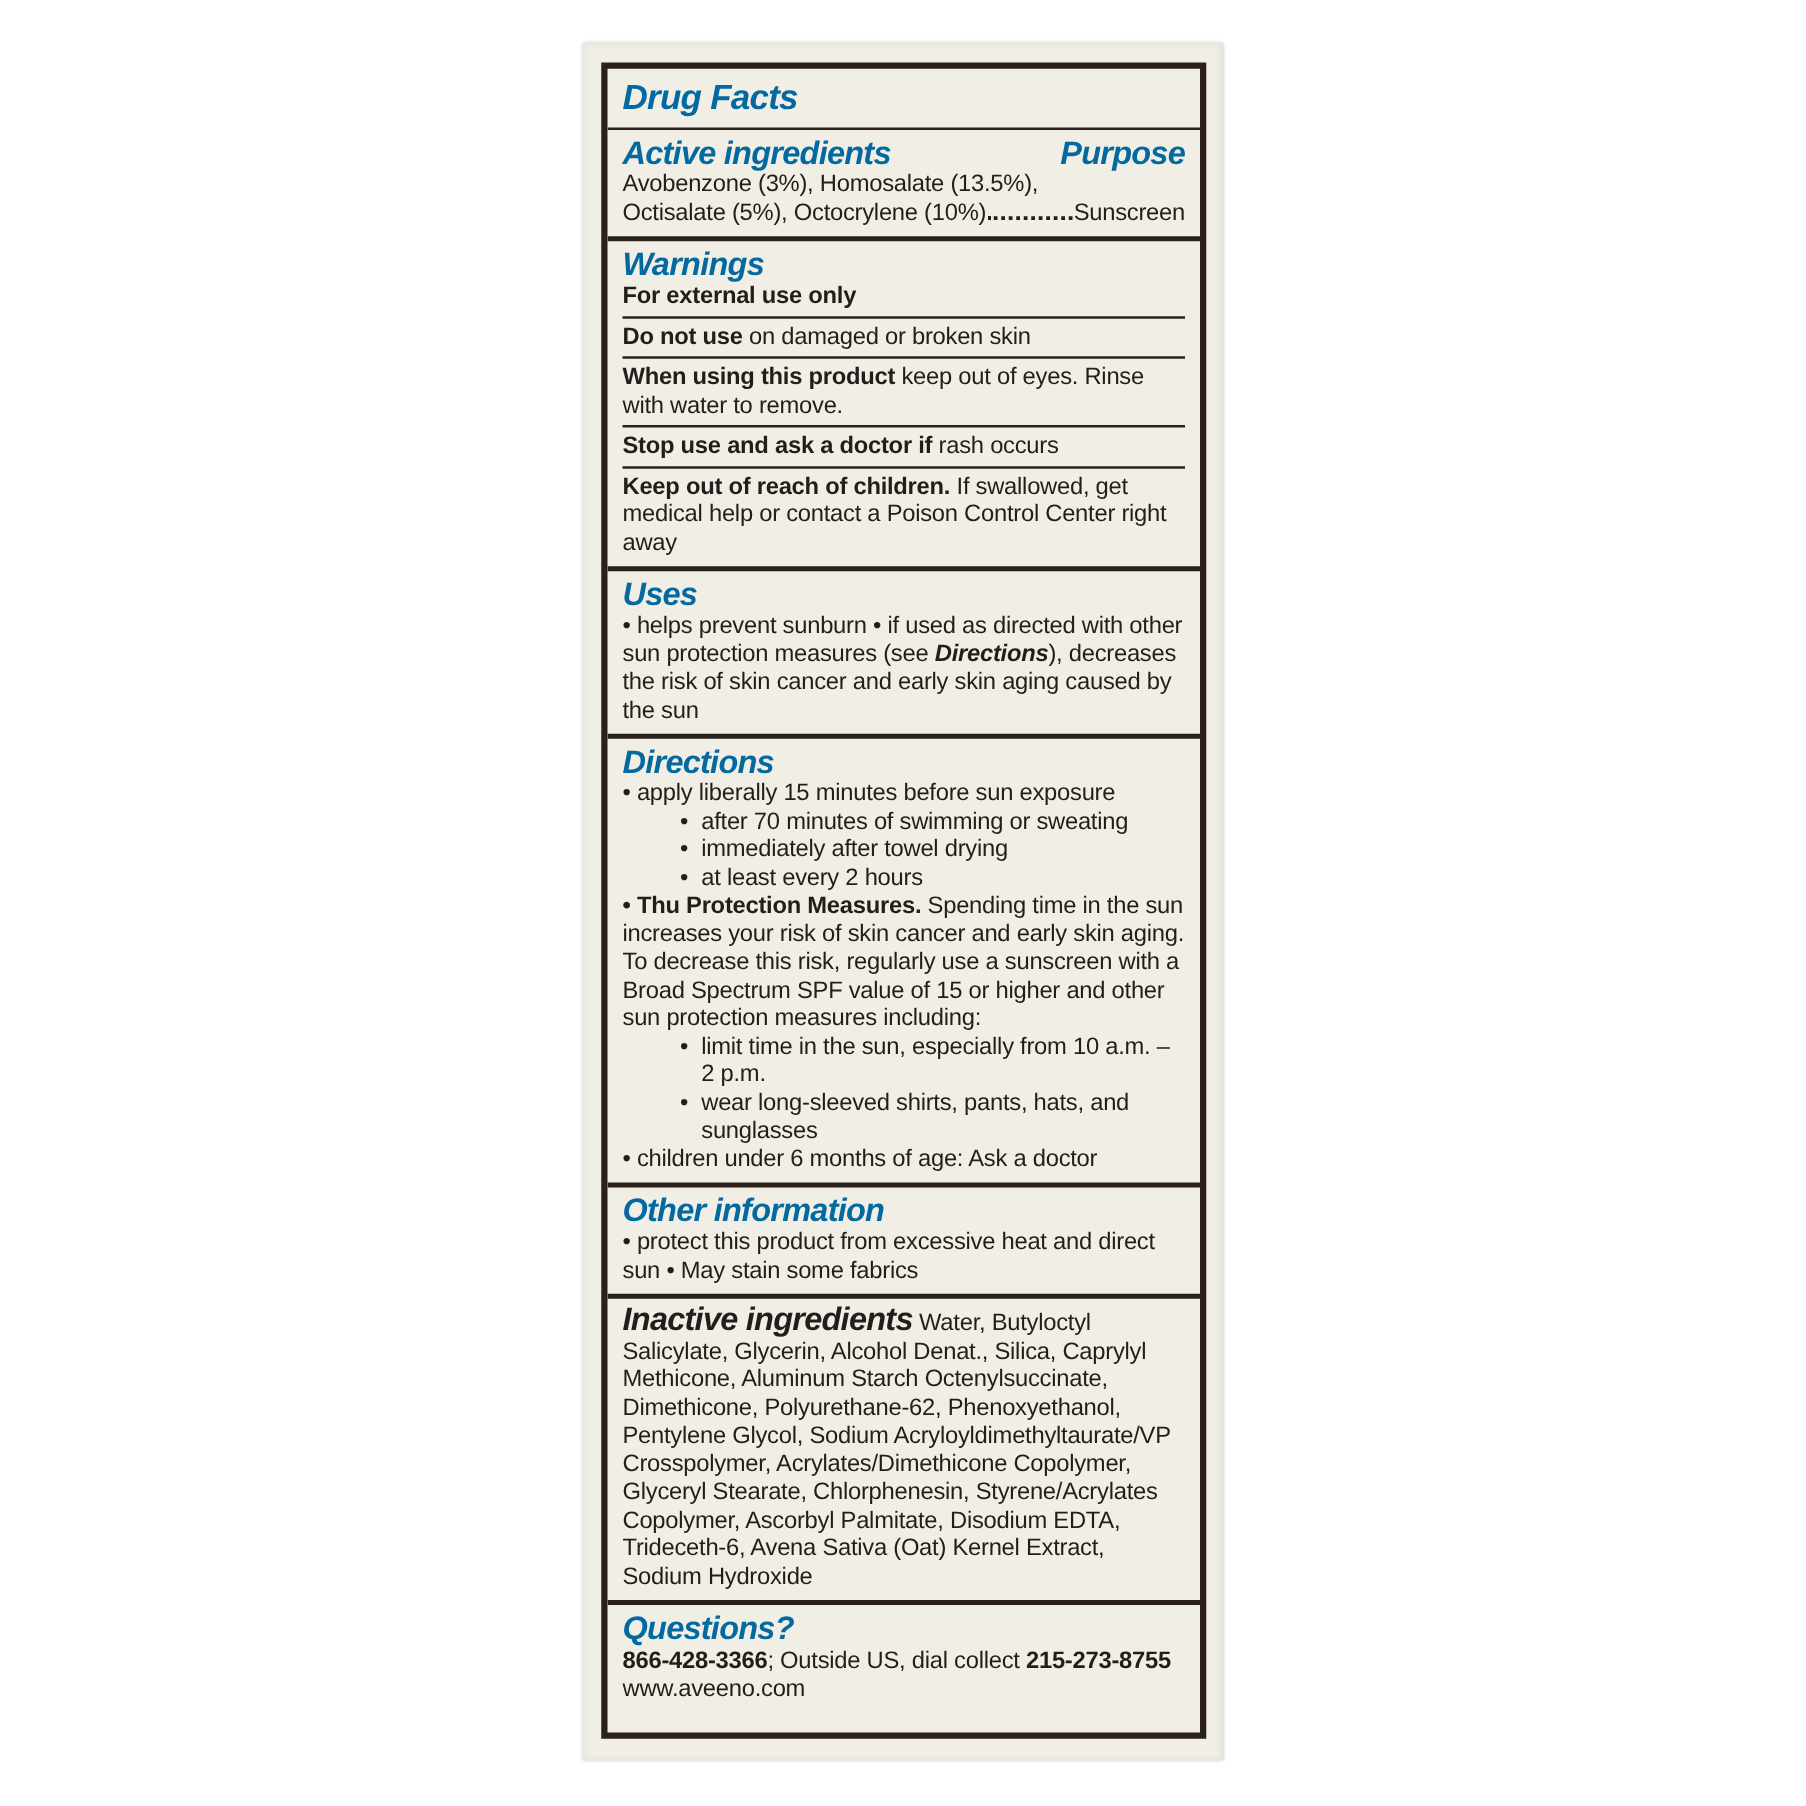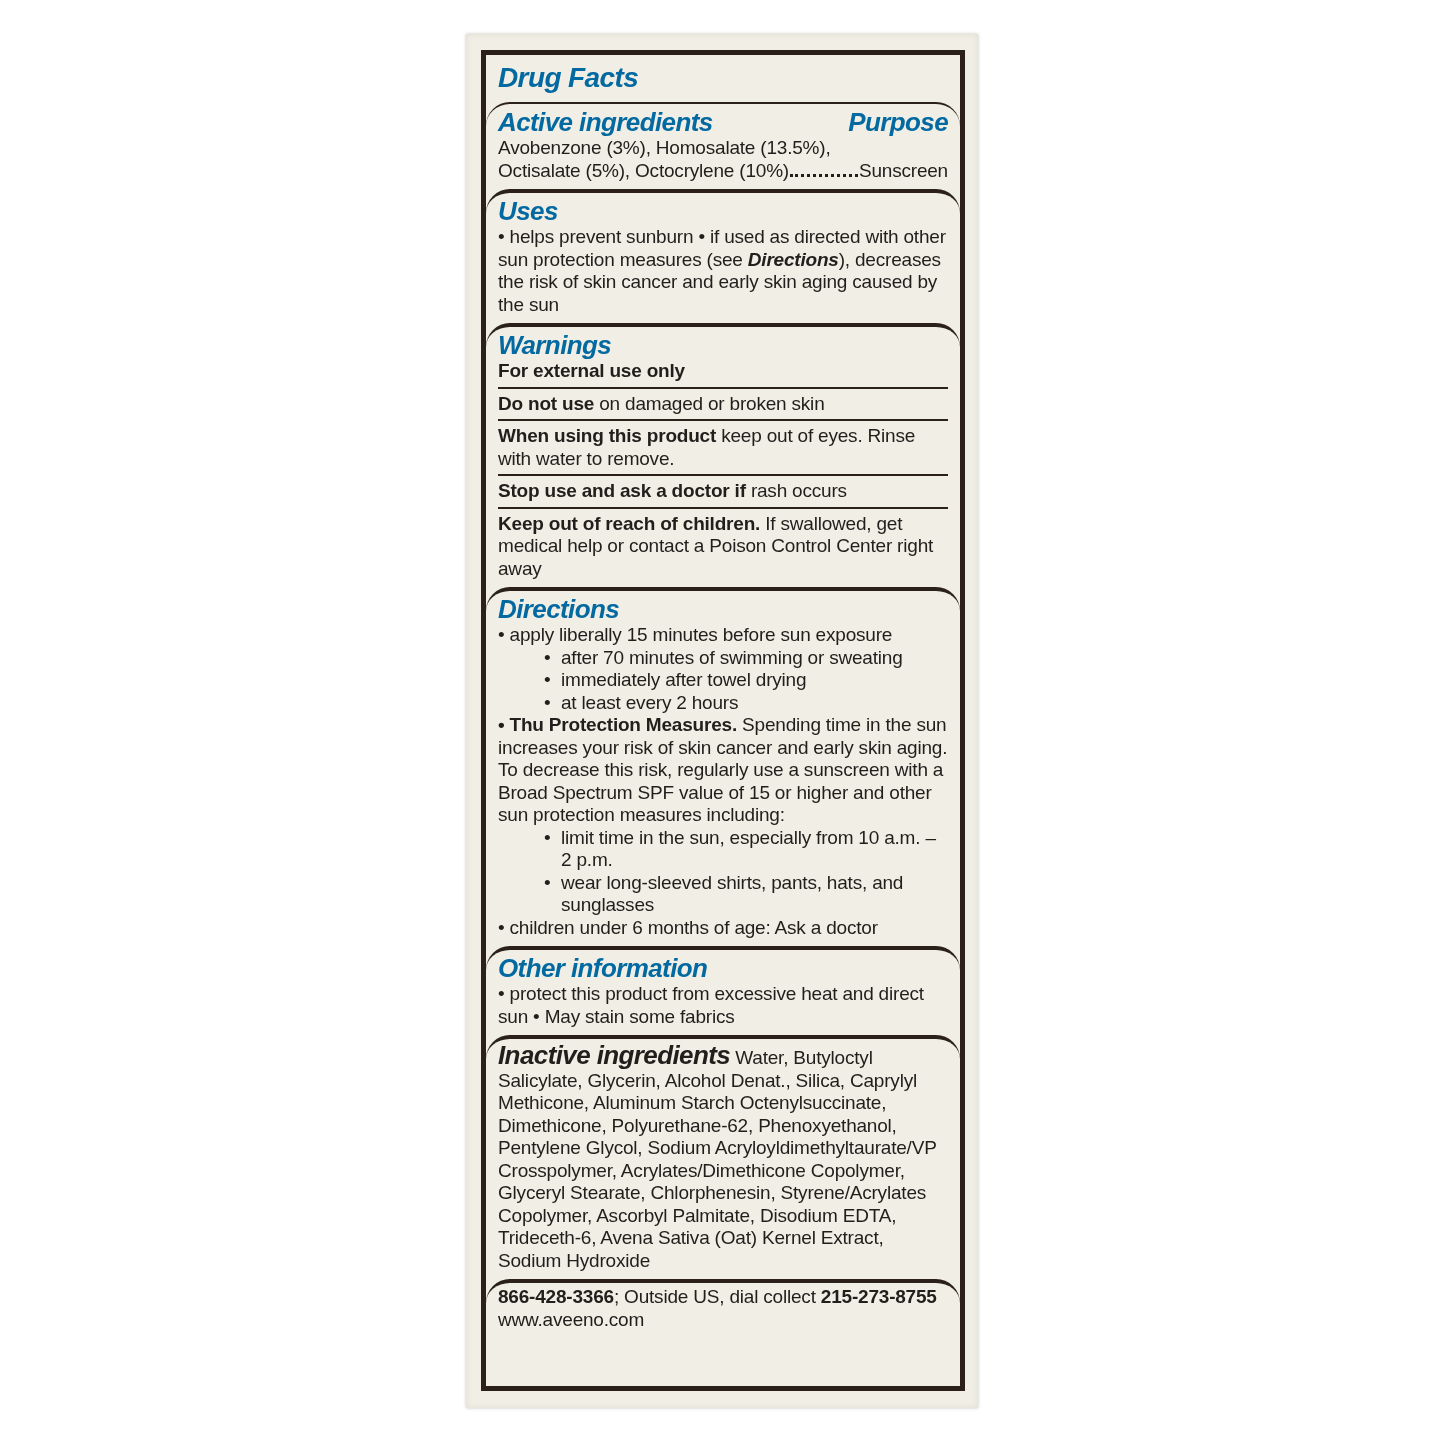--- a/index.html
+++ b/index.html
@@ -25,21 +25,21 @@
     left: 15px; top: 16px; right: 13px; bottom: 17px;
     border: 5px solid #2b211a;
     overflow: hidden;
     color: #211e1b;
     font-size: 19px;
     line-height: 22.5px;
     letter-spacing: -0.2px;
   }
 
   .sec { padding: 3px 12px 7px 12px; }
-  .sec + .sec { border-top: 4px solid #2b211a; border-radius: 24px; }
+  .sec + .sec { border-top: 4px solid #2b211a; }
   .sec.thin-top { border-top-width: 2px; }
 
   .h {
     font-weight: bold;
     font-style: italic;
     font-size: 26px;
     line-height: 30px;
     letter-spacing: -0.6px;
     color: #0369a1;
   }
@@ -96,35 +96,35 @@
         </div>
         <p>Avobenzone (3%), Homosalate (13.5%),</p>
         <div class="leader-row">
           <span>Octisalate (5%), Octocrylene (10%)</span>
           <span class="leader"></span>
           <span>Sunscreen</span>
         </div>
       </div>
 
       <div class="sec">
-        <div class="h">Uses</div>
-        <p><span>• helps prevent sunburn • if used as directed with other sun protection measures (see </span><span class="bi">Directions</span><span>), decreases the risk of skin cancer and early skin aging caused by the sun</span></p>
-      </div>
-
-      <div class="sec">
         <div class="h">Warnings</div>
         <p class="b">For external use only</p>
         <hr class="rule">
         <p><span class="b">Do not use</span><span> on damaged or broken skin</span></p>
         <hr class="rule">
         <p><span class="b">When using this product</span><span> keep out of eyes. Rinse with water to remove.</span></p>
         <hr class="rule">
         <p><span class="b">Stop use and ask a doctor if</span><span> rash occurs</span></p>
         <hr class="rule">
         <p><span class="b">Keep out of reach of children.</span><span> If swallowed, get medical help or contact a Poison Control Center right away</span></p>
+      </div>
+
+      <div class="sec">
+        <div class="h">Uses</div>
+        <p><span>• helps prevent sunburn • if used as directed with other sun protection measures (see </span><span class="bi">Directions</span><span>), decreases the risk of skin cancer and early skin aging caused by the sun</span></p>
       </div>
 
       <div class="sec">
         <div class="h">Directions</div>
         <p>• apply liberally 15 minutes before sun exposure</p>
         <div class="sub-item"><span class="bullet">•</span><span>after 70 minutes of swimming or sweating</span></div>
         <div class="sub-item"><span class="bullet">•</span><span>immediately after towel drying</span></div>
         <div class="sub-item"><span class="bullet">•</span><span>at least every 2 hours</span></div>
         <p><span class="b">• Thu Protection Measures.</span><span> Spending time in the sun increases your risk of skin cancer and early skin aging. To decrease this risk, regularly use a sunscreen with a Broad Spectrum SPF value of 15 or higher and other sun protection measures including:</span></p>
         <div class="sub-item"><span class="bullet">•</span><span>limit time in the sun, especially from 10 a.m. – 2 p.m.</span></div>
@@ -135,19 +135,20 @@
       <div class="sec">
         <div class="h">Other information</div>
         <p>• protect this product from excessive heat and direct sun • May stain some fabrics</p>
       </div>
 
       <div class="sec">
         <p><span class="h-inline">Inactive ingredients</span><span> Water, Butyloctyl Salicylate, Glycerin, Alcohol Denat., Silica, Caprylyl Methicone, Aluminum Starch Octenylsuccinate, Dimethicone, Polyurethane-62, Phenoxyethanol, Pentylene Glycol, Sodium Acryloyldimethyltaurate/VP Crosspolymer, Acrylates/Dimethicone Copolymer, Glyceryl Stearate, Chlorphenesin, Styrene/Acrylates Copolymer, Ascorbyl Palmitate, Disodium EDTA, Trideceth-6, Avena Sativa (Oat) Kernel Extract, Sodium Hydroxide</span></p>
       </div>
 
       <div class="sec">
+        <div class="h q-heading">Questions?</div>
         <p><span class="b">866-428-3366</span><span>; Outside US, dial collect </span><span class="b">215-273-8755</span></p>
         <p>www.aveeno.com</p>
       </div>
 
     </div>
   </div>
 </div>
 
 </body></html>

